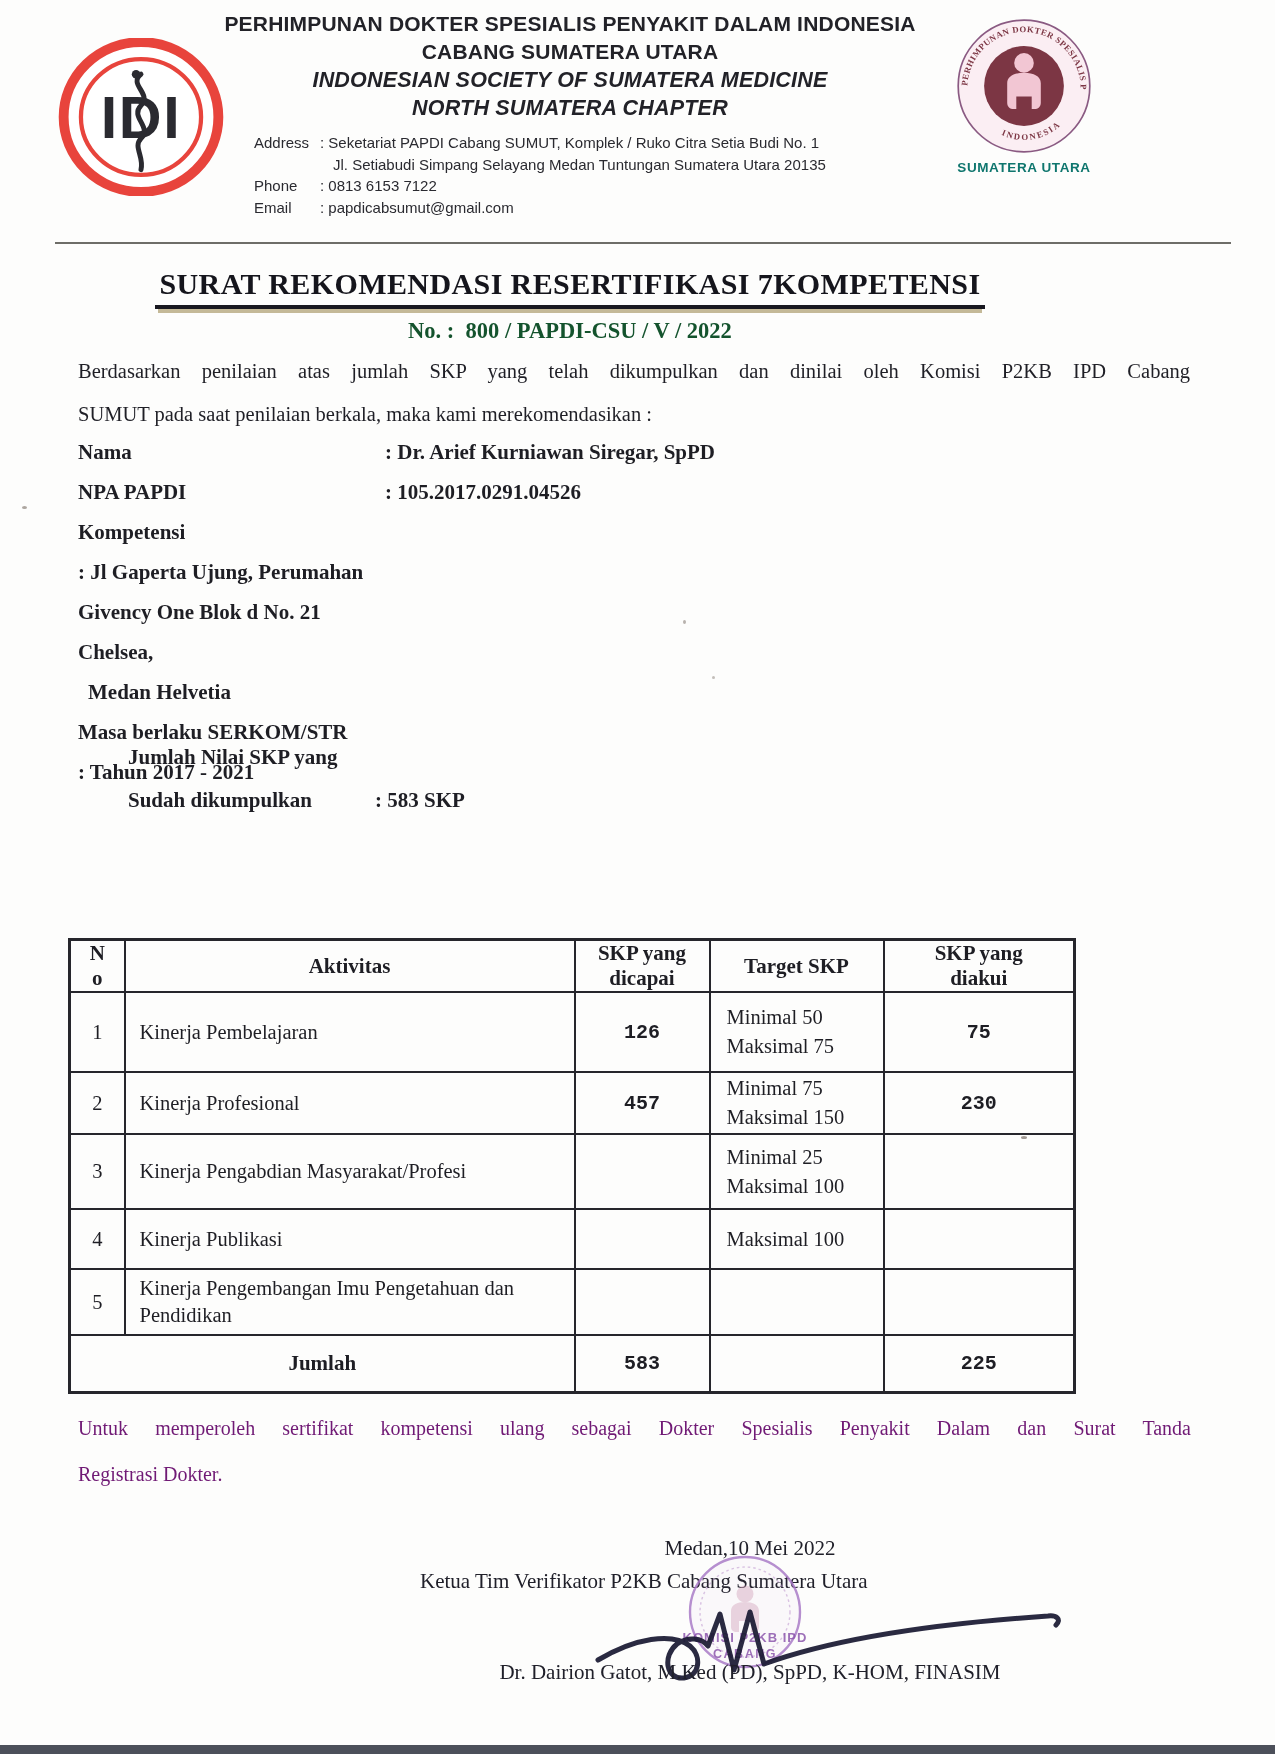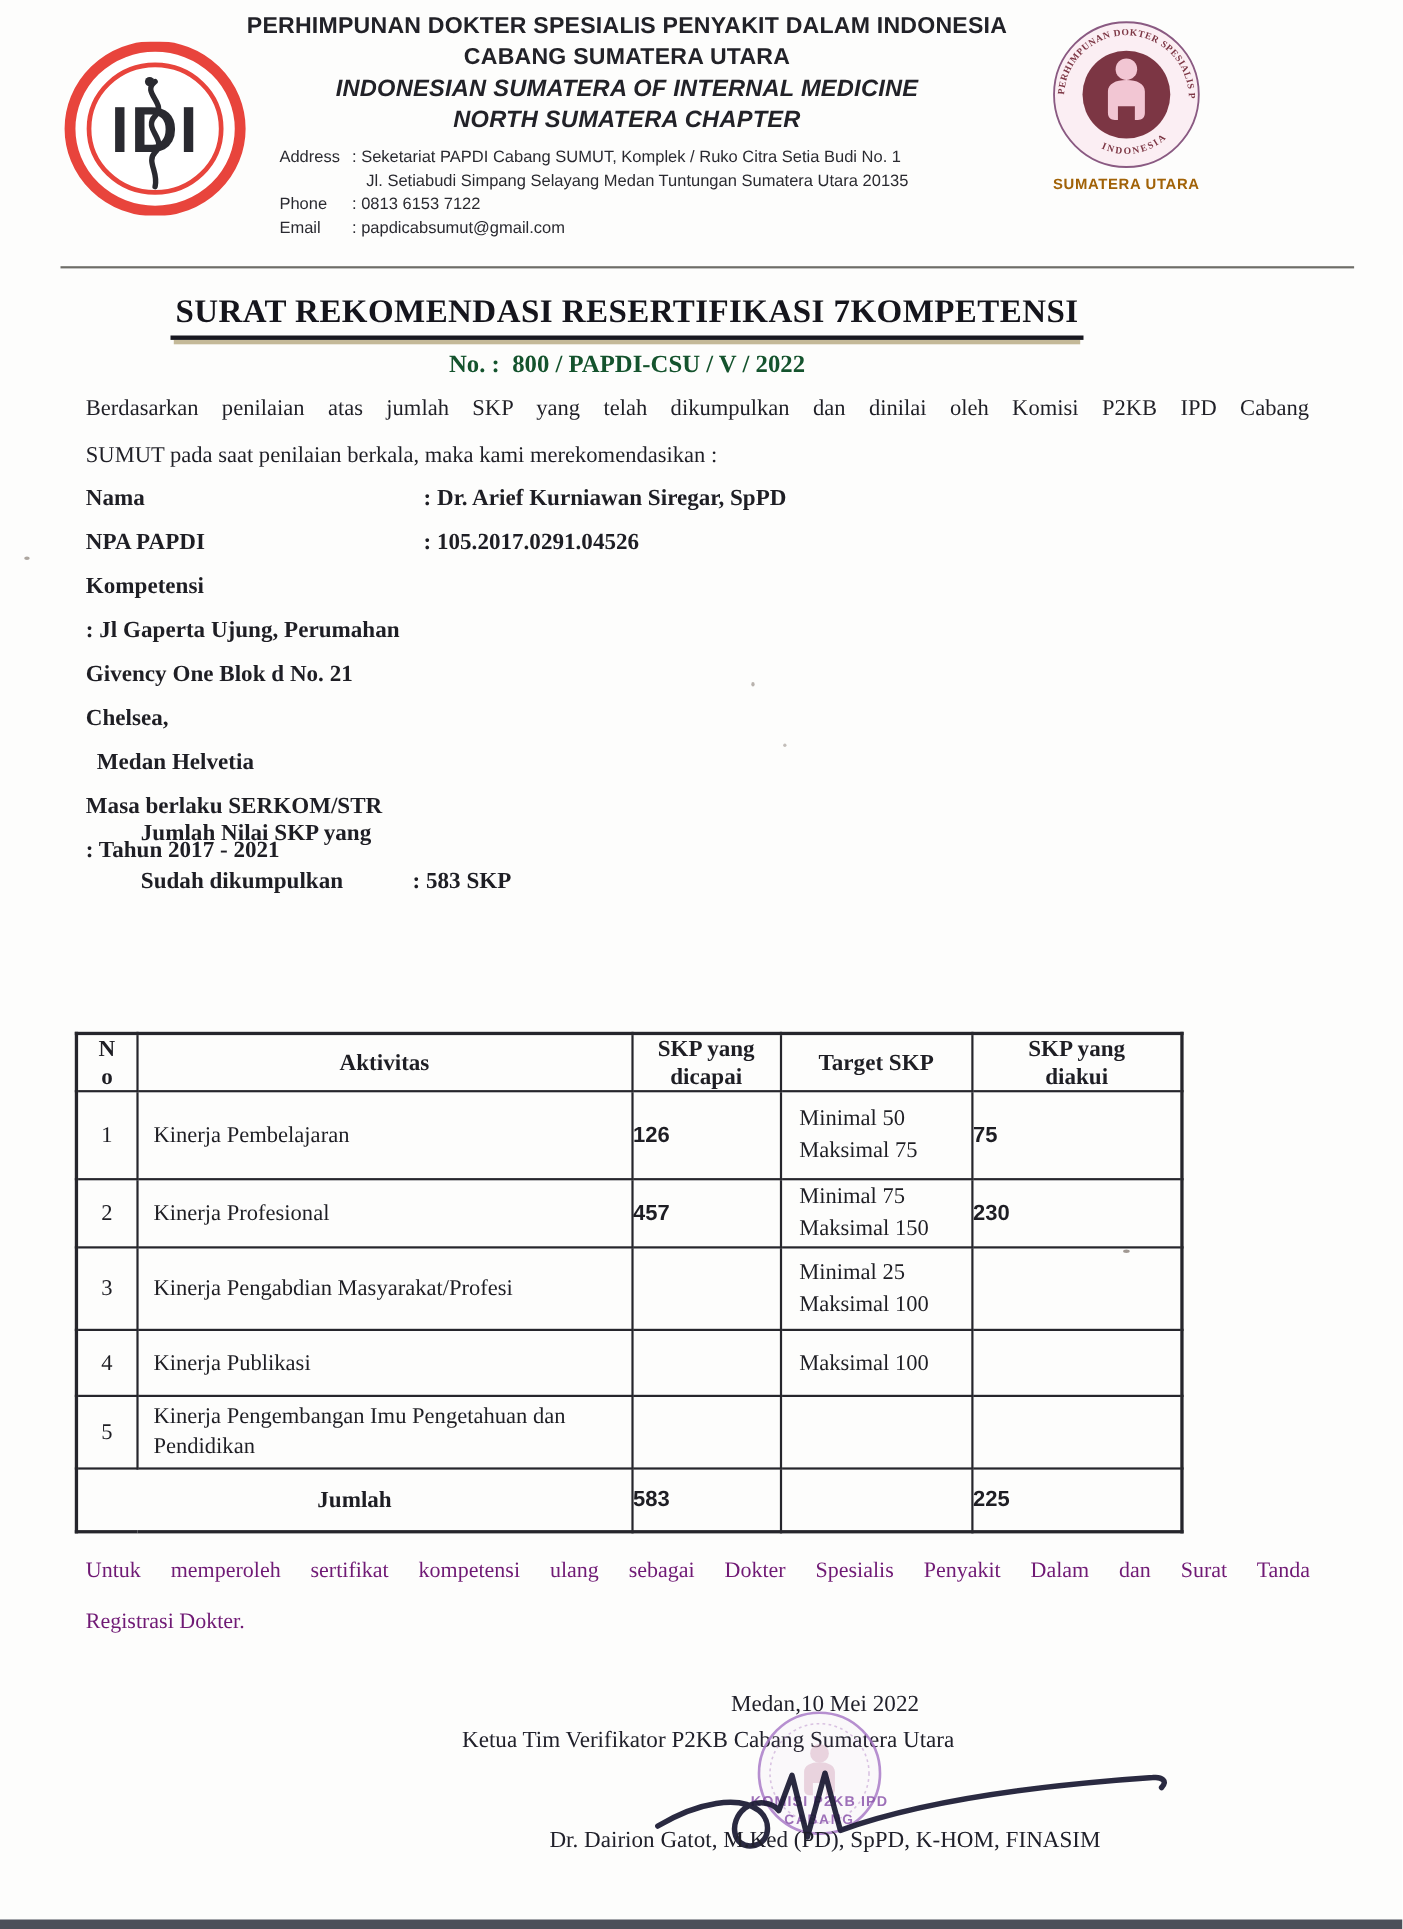--- a/index.html
+++ b/index.html
@@ -14,21 +14,21 @@
   .idi-logo { position:absolute; left:58px; top:38px; width:166px; height:158px; }
   .org-block { position:absolute; left:212px; top:10px; width:716px; text-align:center; }
   .org-l { font-family:"Liberation Sans","DejaVu Sans",sans-serif; font-weight:700; font-size:21px; line-height:28px; color:#222228; letter-spacing:.2px; }
   .org-l.it { font-style:italic; font-size:21.5px; }
   .contact { display:grid; grid-template-columns:66px 1fr; margin:10px 0 0 42px; text-align:left;
              font-family:"Liberation Sans","DejaVu Sans",sans-serif; font-size:15px; line-height:21.5px; color:#2a2a30; }
   .c-indent { padding-left:13px; }
   .papdi-logo { position:absolute; left:938px; top:16px; width:172px; text-align:center; }
   .papdi-logo svg { display:block; margin:0 auto; }
   .papdi-caption { margin-top:4px; font-family:"Liberation Sans","DejaVu Sans",sans-serif;
-                   font-weight:700; font-size:13.5px; letter-spacing:.6px; color:#a16207; }
+                   font-weight:700; font-size:13.5px; letter-spacing:.6px; color:#0f766e; }
   .divider { position:absolute; left:55px; top:242px; width:1176px; height:2px; background:#55534e; opacity:.85; }
 
   
   .title-block { position:absolute; left:70px; top:266px; width:1000px; text-align:center; }
   .doc-title { font-size:30px; font-weight:700; letter-spacing:.4px; color:#15151c; line-height:36px; }
   .doc-title > span { display:inline-block; padding:0 4px 3px 4px; border-bottom:4px solid #181820;
                       box-shadow:0 7px 0 -3px rgba(150,130,70,.55); }
   .doc-number { margin-top:9px; font-size:22.5px; font-weight:700; color:#14532d; white-space:pre; }
 
   
@@ -48,21 +48,21 @@
   
   .skp-table { position:absolute; left:68px; top:938px; width:1005px; border-collapse:collapse;
                border:3px solid #26262c; table-layout:fixed; color:#1e1e24; }
   .skp-table th, .skp-table td { border:2px solid #26262c; vertical-align:middle; }
   .skp-table th { font-size:21px; font-weight:700; line-height:25px; text-align:center; }
   .tr-head { height:52px; }
   .td-no { text-align:center; font-size:20.5px; }
   .td-akt { padding-left:14px; font-size:20.5px; line-height:27px; }
   .td-akt div { max-width:410px; }
   .td-target { padding-left:16px; font-size:20.5px; line-height:29px; }
-  .num { font-family:Liberation Sans, sans-serif; font-weight:700; font-size:20px; text-align:left;border-radius:11px; }
+  .num { font-family:Liberation Mono, monospace; font-weight:700; font-size:20px; text-align:center;border-radius:11px; }
   .td-jumlah { text-align:center; font-size:21px; font-weight:700; }
 
   
   .sign-block { position:absolute; left:420px; top:1536px; width:660px; height:170px; font-size:21px; color:#20202a; }
   .sign-date { position:absolute; top:0; width:100%; text-align:center; }
   .sign-role { position:absolute; top:33px; width:100%; }
   .sign-name { position:absolute; top:124px; width:100%; text-align:center; }
   .stamp-svg { position:absolute; left:235px; top:16px; }
   .stamp-text { position:absolute; left:175px; top:94px; width:300px; text-align:center;
                 font-family:"Liberation Sans","DejaVu Sans",sans-serif; font-weight:700;
@@ -90,21 +90,21 @@
       <ellipse cx="50" cy="48" rx="36.5" ry="35.2" fill="#ffffff" stroke="#e8443c" stroke-width="2.6"></ellipse>
       <text x="50" y="61" text-anchor="middle" font-family="Liberation Sans, DejaVu Sans, sans-serif" font-weight="700" font-size="36" letter-spacing="1" fill="#2a2a30">IDI</text>
       <path d="M50,22 C42,28 57,34 50,41 C43,48 57,54 50,61 C45,66 52,72 50,80" fill="none" stroke="#2a2a30" stroke-width="3" stroke-linecap="round"></path>
       <circle cx="47" cy="22" r="2.6" fill="#2a2a30"></circle>
     </svg>
   </div>
 
   <div class="org-block">
     <div class="org-l">PERHIMPUNAN DOKTER SPESIALIS PENYAKIT DALAM INDONESIA</div>
     <div class="org-l">CABANG SUMATERA UTARA</div>
-    <div class="org-l it">INDONESIAN SUMATERA OF INTERNAL MEDICINE</div>
+    <div class="org-l it">INDONESIAN SOCIETY OF SUMATERA MEDICINE</div>
     <div class="org-l it">NORTH SUMATERA CHAPTER</div>
     <div class="contact">
       <span>Address</span>
       <span>: Seketariat PAPDI Cabang SUMUT, Komplek / Ruko Citra Setia Budi No. 1</span>
       <span></span>
       <span class="c-indent">Jl. Setiabudi Simpang Selayang Medan Tuntungan Sumatera Utara 20135</span>
       <span>Phone</span>
       <span>: 0813 6153 7122</span>
       <span>Email</span>
       <span>: papdicabsumut@gmail.com</span>

